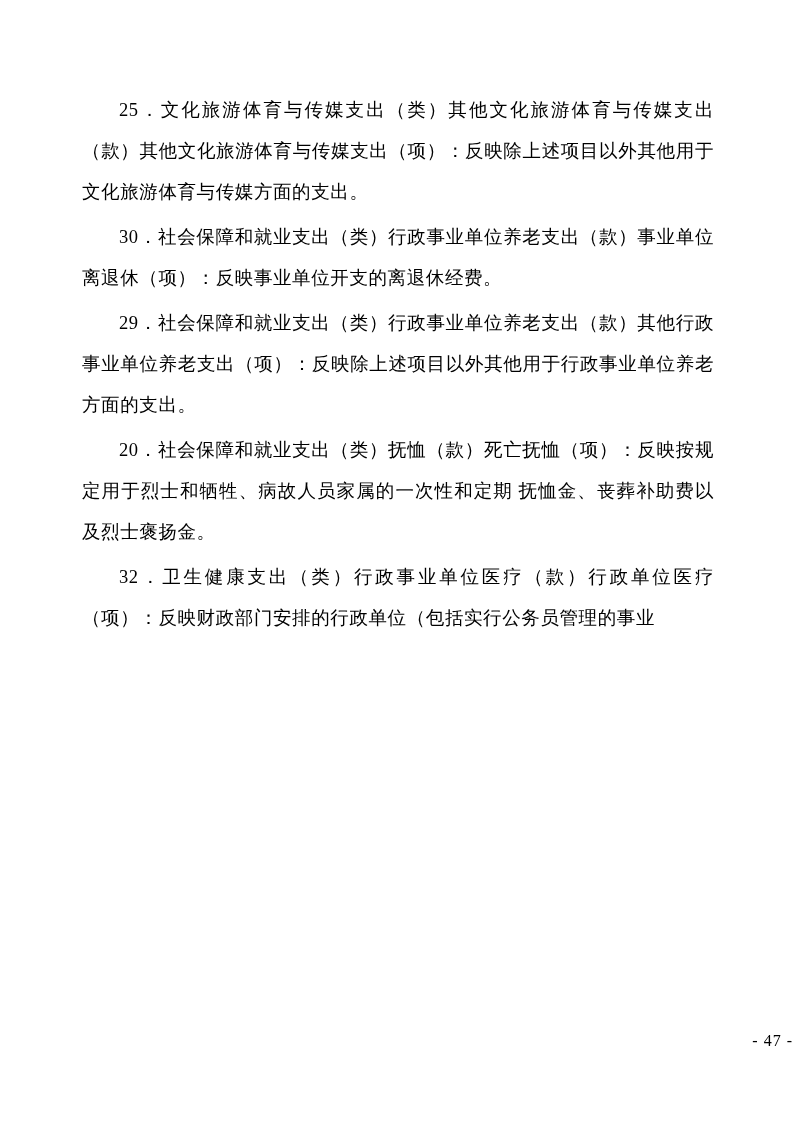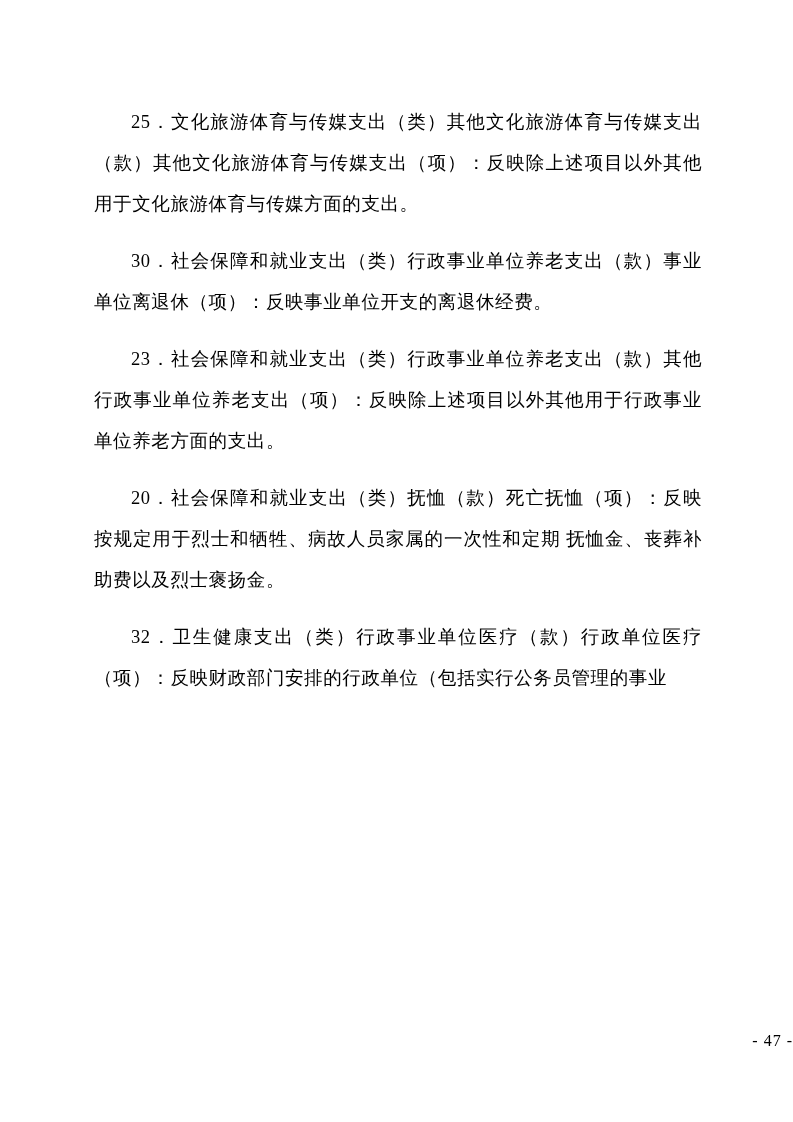--- a/index.html
+++ b/index.html
@@ -25,39 +25,39 @@
     top: 86px;
     width: 640px;
   }
   .para {
     font-size: 18.5px;
     line-height: 41px;
     letter-spacing: 0.6px;
     text-align: justify;
     text-justify: inter-ideograph;
     text-indent: 2em;
-    margin: 16px;
+    margin: 4px;
     white-space: normal;
     word-break: break-all;
   }
   .page-number {
     position: absolute;
     left: 0;
     right: 0;
     top: 1032px;
     text-align: right;
     font-size: 16px;
     letter-spacing: 1px;
   }
 </style>
 </head>
 <body>
 
 <div class="page">
   <div class="content">
     <p class="para">25．文化旅游体育与传媒支出（类）其他文化旅游体育与传媒支出（款）其他文化旅游体育与传媒支出（项）：反映除上述项目以外其他用于文化旅游体育与传媒方面的支出。</p>
     <p class="para">30．社会保障和就业支出（类）行政事业单位养老支出（款）事业单位离退休（项）：反映事业单位开支的离退休经费。</p>
-    <p class="para">23．社会保障和就业支出（类）行政事业单位养老支出（款）其他行政事业单位养老支出（项）：反映除上述项目以外其他用于行政事业单位养老方面的支出。</p>
+    <p class="para">29．社会保障和就业支出（类）行政事业单位养老支出（款）其他行政事业单位养老支出（项）：反映除上述项目以外其他用于行政事业单位养老方面的支出。</p>
     <p class="para">20．社会保障和就业支出（类）抚恤（款）死亡抚恤（项）：反映按规定用于烈士和牺牲、病故人员家属的一次性和定期 抚恤金、丧葬补助费以及烈士褒扬金。</p>
     <p class="para">32．卫生健康支出（类）行政事业单位医疗（款）行政单位医疗（项）：反映财政部门安排的行政单位（包括实行公务员管理的事业</p>
   </div>
   <div class="page-number">- 47 -</div>
 </div>
 
 </body></html>

